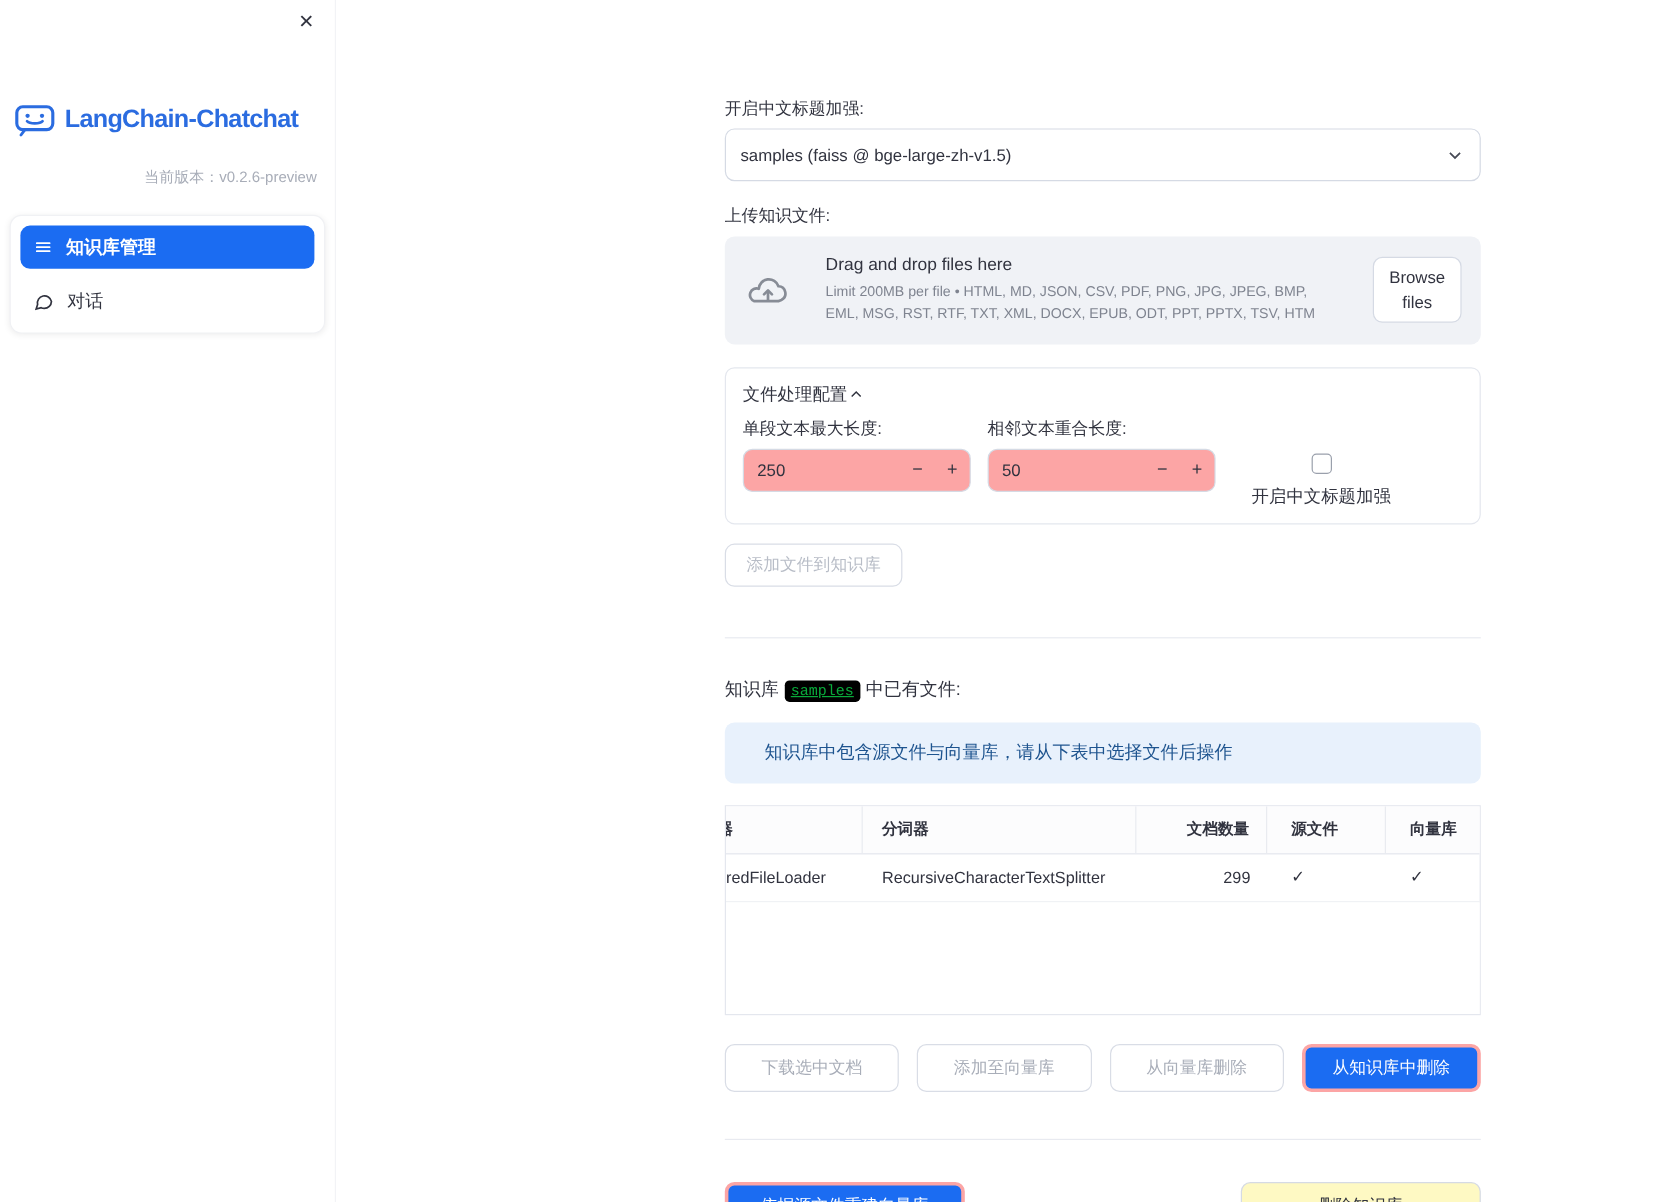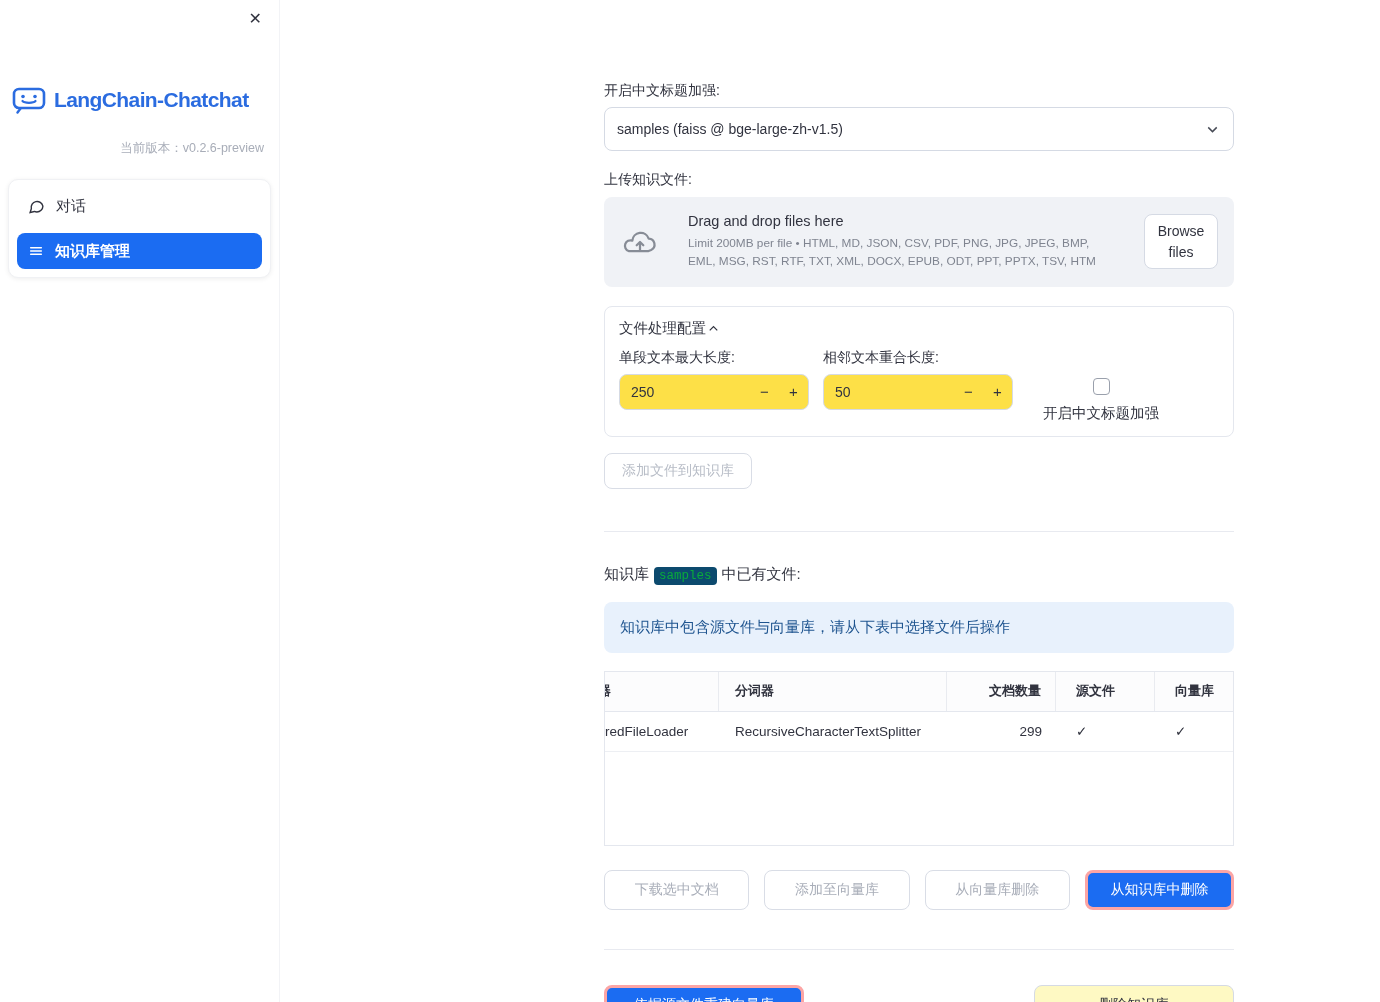--- a/index.html
+++ b/index.html
@@ -45,41 +45,41 @@
   .limit-text { font-size:11.8px; color:#7f8490; line-height:1.55; }
   .browse-btn { width:74px; min-height:49px; background:#fff; border:1px solid #d5dae4;
     border-radius:8px; font-size:14px; color:#31333f; cursor:pointer; padding:6px 8px;
     font-family:inherit; line-height:1.45; }
 
   .expander { margin-top:19px; border:1px solid #e4e7ee; border-radius:8px; padding:12px 14px 13px; }
   .exp-header { display:flex; align-items:center;
     font-size:14.5px; cursor:pointer; }
   .exp-body { display:flex; margin-top:11px; align-items:flex-start; }
   .num-col { width:190px; margin-right:14px; }
-  .numinput { height:36px; border:1px solid #d5dae4; border-radius:8px; background:#fde047;
+  .numinput { height:36px; border:1px solid #d5dae4; border-radius:8px; background:#fca5a5;
     display:flex; align-items:center; overflow:hidden; }
   .num-val { flex:1; padding-left:11px; font-size:14px; }
   .step-btn { width:29px; height:100%; border:none; background:transparent; font-size:15px;
     color:#31333f; cursor:pointer; font-family:inherit; padding:0; }
   .chk-col { display:flex; align-items:center; gap:9px; margin-top:29px; margin-left:16px;flex-direction:column; }
   .checkbox { width:17px; height:17px; border:1.5px solid #9aa0ac; border-radius:4px;
     background:#fff; display:inline-block; cursor:pointer; flex:none; }
   .chk-label { font-size:14.5px; }
 
   .add-btn { margin-top:16px; height:36px; padding:0 17px; background:#fff;
     border:1px solid #d9dde6; border-radius:8px; color:#b8bdc7; font-size:14px;
     cursor:default; font-family:inherit; }
 
   .divider { border:none; border-top:1px solid #e8eaf0; margin:42px 0 0; }
 
   .kb-line { margin-top:33px; font-size:15px; }
   .kb-line code { font-family:"Liberation Mono","DejaVu Sans Mono",monospace; font-size:12.5px;
-    color:#09ab3b; background:#0c4a6e; padding:2px 5px; border-radius:4px; margin:0 5px; }
-
-  .info-box { margin-top:18px; background:#e8f1fc; border-radius:8px; padding:16px 16px;
+    color:#09ab3b; background:#000000; padding:2px 5px; border-radius:4px; margin:0 5px;text-decoration:underline; }
+
+  .info-box { margin-top:18px; background:#e8f1fc; border-radius:8px; padding:16px 33px;
     font-size:15px; color:#1e548f; }
 
   .grid { margin-top:18px; border:1px solid #e4e7ee; background:#fff; }
   .grid-header { display:flex; height:40px; border-bottom:1px solid #e4e7ee;
     background:#fcfcfd; font-weight:bold; font-size:13px; }
   .grid-row { display:flex; height:40px; border-bottom:1px solid #edeff3; font-size:13.5px; }
   .gh, .gc { display:flex; align-items:center; overflow:hidden; white-space:nowrap; }
   .gh { border-right:1px solid #e9ebf0; }
   .gh.c5 { border-right:none; }
   .c1 { width:114px; padding-left:0; }
@@ -118,37 +118,37 @@
         <path d="M10.5 15c2.2 2.4 10.8 2.4 13 0" stroke="#2b6ce0" stroke-width="2.2" fill="none" stroke-linecap="round"></path>
         <path d="M8.5 22.5 5.5 26.5" stroke="#2b6ce0" stroke-width="2.4" stroke-linecap="round"></path>
       </svg>
     </span>
     <span class="logo-text">LangChain-Chatchat</span>
   </div>
 
   <div class="version">当前版本：v0.2.6-preview</div>
 
   <nav class="menu-card">
-    <div class="menu-item">
-      <span class="mi-icon">
-        <svg width="17" height="17" viewBox="0 0 24 24" fill="none" stroke="#31333f" stroke-width="2">
-          <path d="M21 11.5a8.38 8.38 0 0 1-8.5 8.2 9.2 9.2 0 0 1-3.6-.7L3 20.5l1.7-5.4A8 8 0 1 1 21 11.5z"></path>
-        </svg>
-      </span>
-      <span>对话</span>
-    </div>
     <div class="menu-item selected">
       <span class="mi-icon">
         <svg width="16" height="16" viewBox="0 0 24 24" fill="none" stroke="#ffffff" stroke-width="2.2" stroke-linecap="round">
           <line x1="4" y1="7" x2="20" y2="7"></line>
             <line x1="4" y1="12" x2="20" y2="12"></line>
             <line x1="4" y1="17" x2="20" y2="17"></line>
         </svg>
       </span>
       <span>知识库管理</span>
+    </div>
+    <div class="menu-item">
+      <span class="mi-icon">
+        <svg width="17" height="17" viewBox="0 0 24 24" fill="none" stroke="#31333f" stroke-width="2">
+          <path d="M21 11.5a8.38 8.38 0 0 1-8.5 8.2 9.2 9.2 0 0 1-3.6-.7L3 20.5l1.7-5.4A8 8 0 1 1 21 11.5z"></path>
+        </svg>
+      </span>
+      <span>对话</span>
     </div>
   </nav>
 </aside>
 
 <main class="main">
   <div class="col">
 
     <div class="field-label">开启中文标题加强:</div>
     <div class="selectbox">
       <span>samples (faiss @ bge-large-zh-v1.5)</span>

